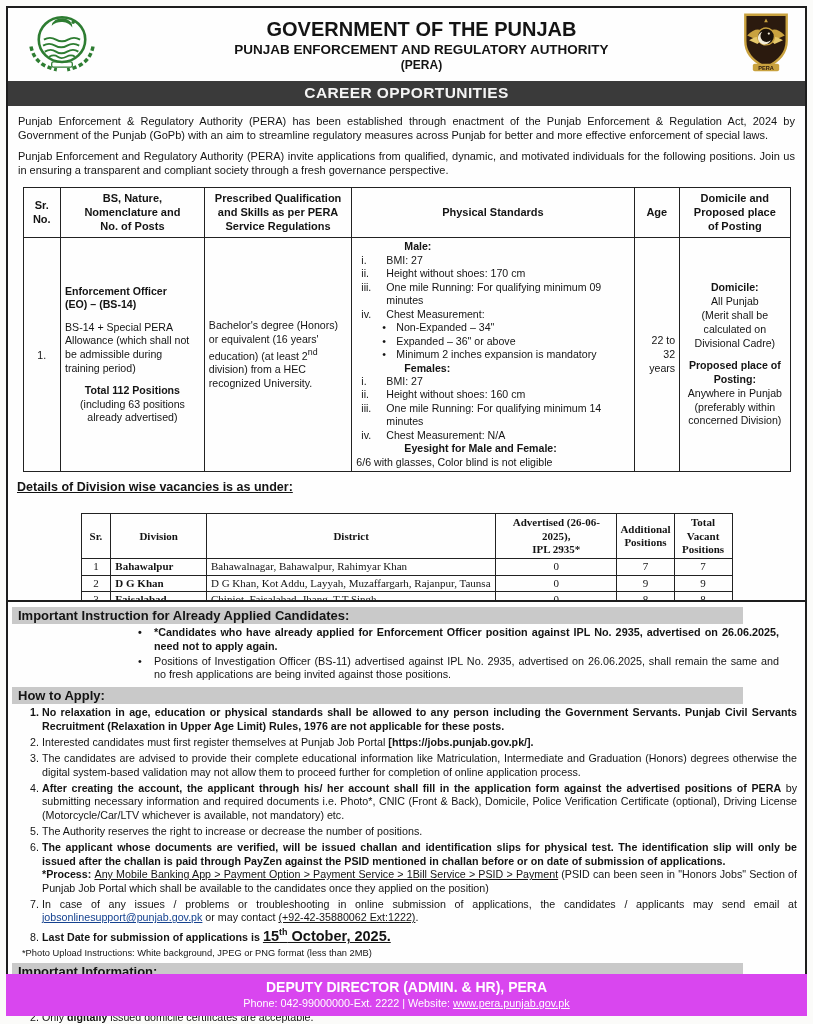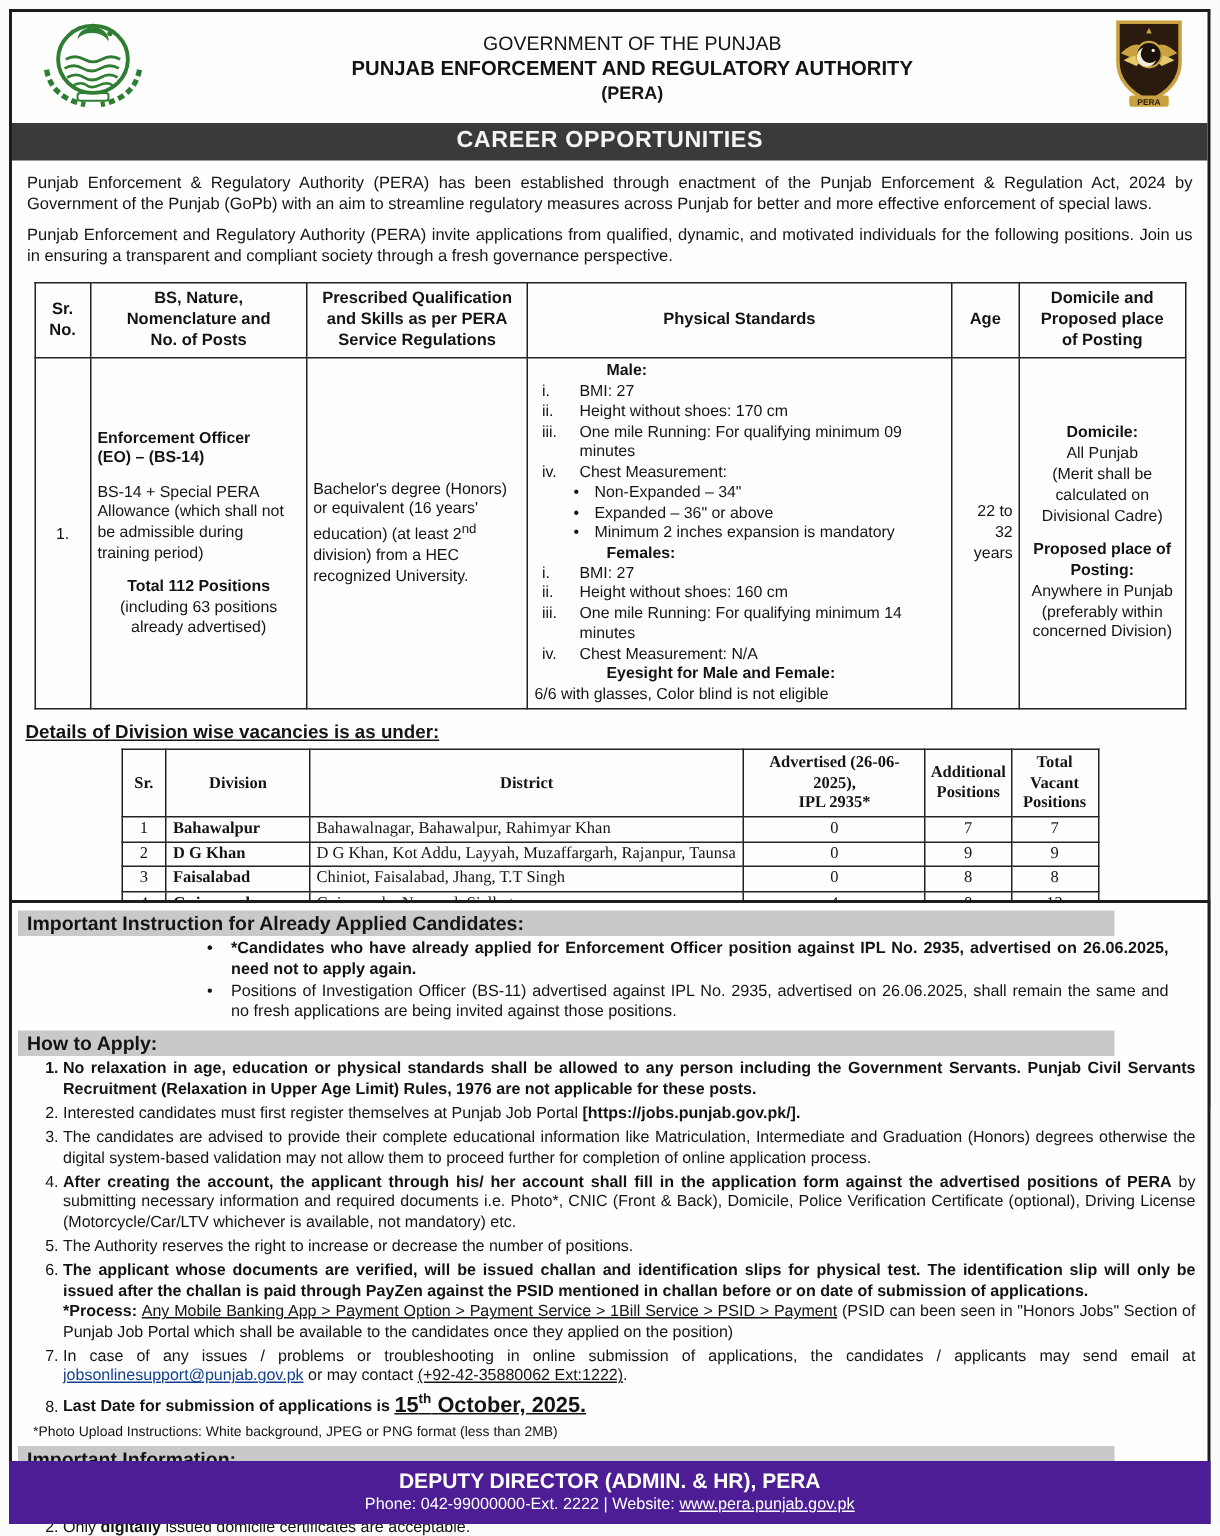--- a/index.html
+++ b/index.html
@@ -12,21 +12,21 @@
   }
   .page { width:813px; height:1024px; background:#fbfbf9; position:relative; }
 
   .box { margin:0 6px; border:2px solid #1d1d1d; background:#fefefe; }
   .box1 { position:absolute; top:6px; left:0; right:0; }
   .box2 { position:absolute; top:600px; left:0; right:0; bottom:8px; }
 
   
   .hdr { display:flex; align-items:center; padding:3px 10px 2px; }
   .hdr-center { flex:1; text-align:center; line-height:1.25; }
-  .h1 { font-size:13px; font-weight:normal; }
+  .h1 { font-size:20px; font-weight:bold; }
   .h2 { font-size:13.5px; font-weight:bold; }
   .h3 { font-size:12px; font-weight:bold; }
   .logo { flex:none; }
 
   .banner {
     background:#3a3a3a; color:#f5f5f5; font-weight:bold; font-size:15.5px;
     text-align:center; padding:3px 0 4px; letter-spacing:.4px;
   }
 
   .intro { padding:2px 8px; }
@@ -50,21 +50,21 @@
   .nrow .t { flex:1; }
   .brow { display:flex; }
   .brow .b { flex:none; width:14px; margin-left:26px; }
   .brow .t { flex:1; }
   .c-age { text-align:right; line-height:1.3; }
   .c-dom { text-align:center; line-height:1.3; padding:4px 3px; }
   .c-dom .bold { font-weight:bold; }
 
   .vac-title {
     font-size:12.5px; font-weight:bold; text-decoration:underline;
-    margin:3px 0 4px 9px;
+    margin:3px 0 19px 9px;
   }
 
   
   .dtable {
     width:652px; margin:2px auto 10px;
     font-family:"Liberation Serif", serif; font-size:11px;
   }
   .dtable th, .dtable td { border:1.4px solid #222; padding:1px 4px; line-height:1.22; }
   .dtable th { font-weight:bold; text-align:center; padding:2px 3px; }
   .dtable td.center { text-align:center; }
@@ -91,21 +91,21 @@
   .proc-note .proc-chain { text-decoration:underline; }
   .bigdate { font-size:14.5px; font-weight:bold; text-decoration:underline; }
   .bigdate sup { font-size:9px; }
   .photo-note { font-size:9.3px; margin:1px 0 2px 14px; }
 
   ol.info { margin:2px 8px 4px 12px; padding-left:22px; }
   ol.info > li { font-size:10.7px; line-height:1.27; text-align:justify; margin-bottom:2px; }
 
   .footer {
     position:absolute; left:-2px; right:-2px; bottom:-2px;
-    background:#4c1d95; color:#fff; text-align:center;
+    background:#d946ef; color:#fff; text-align:center;
     padding:4px 0 6px; line-height:1.3;
   }
   .f-title { font-size:14px; font-weight:bold; }
   .f-line { font-size:10.8px; }
 </style>
 </head>
 <body>
 
 <div class="page">
 

